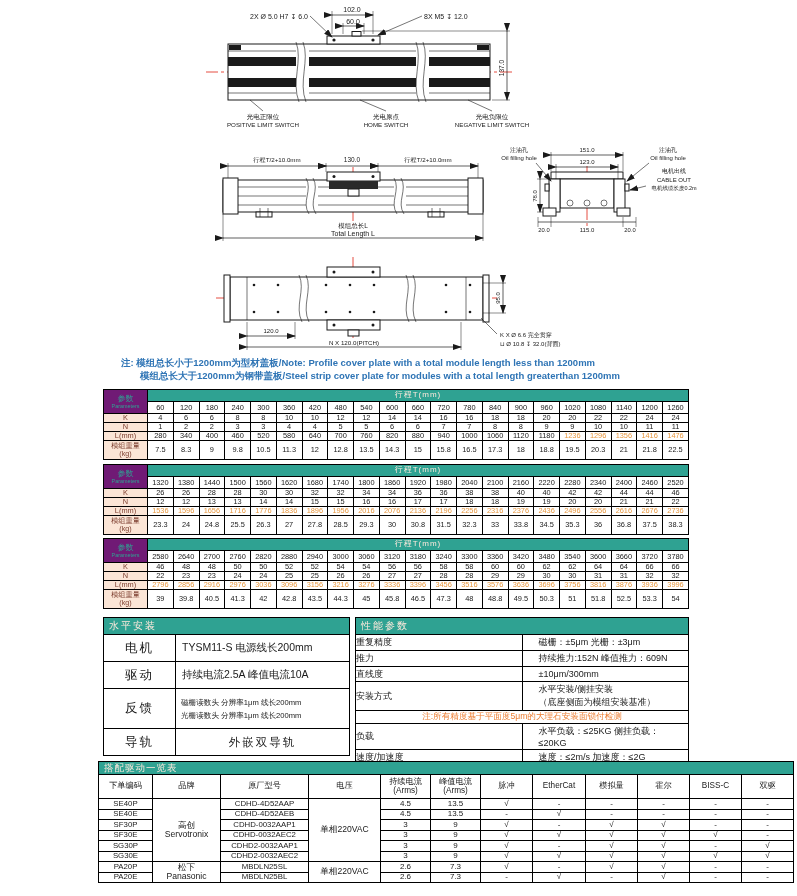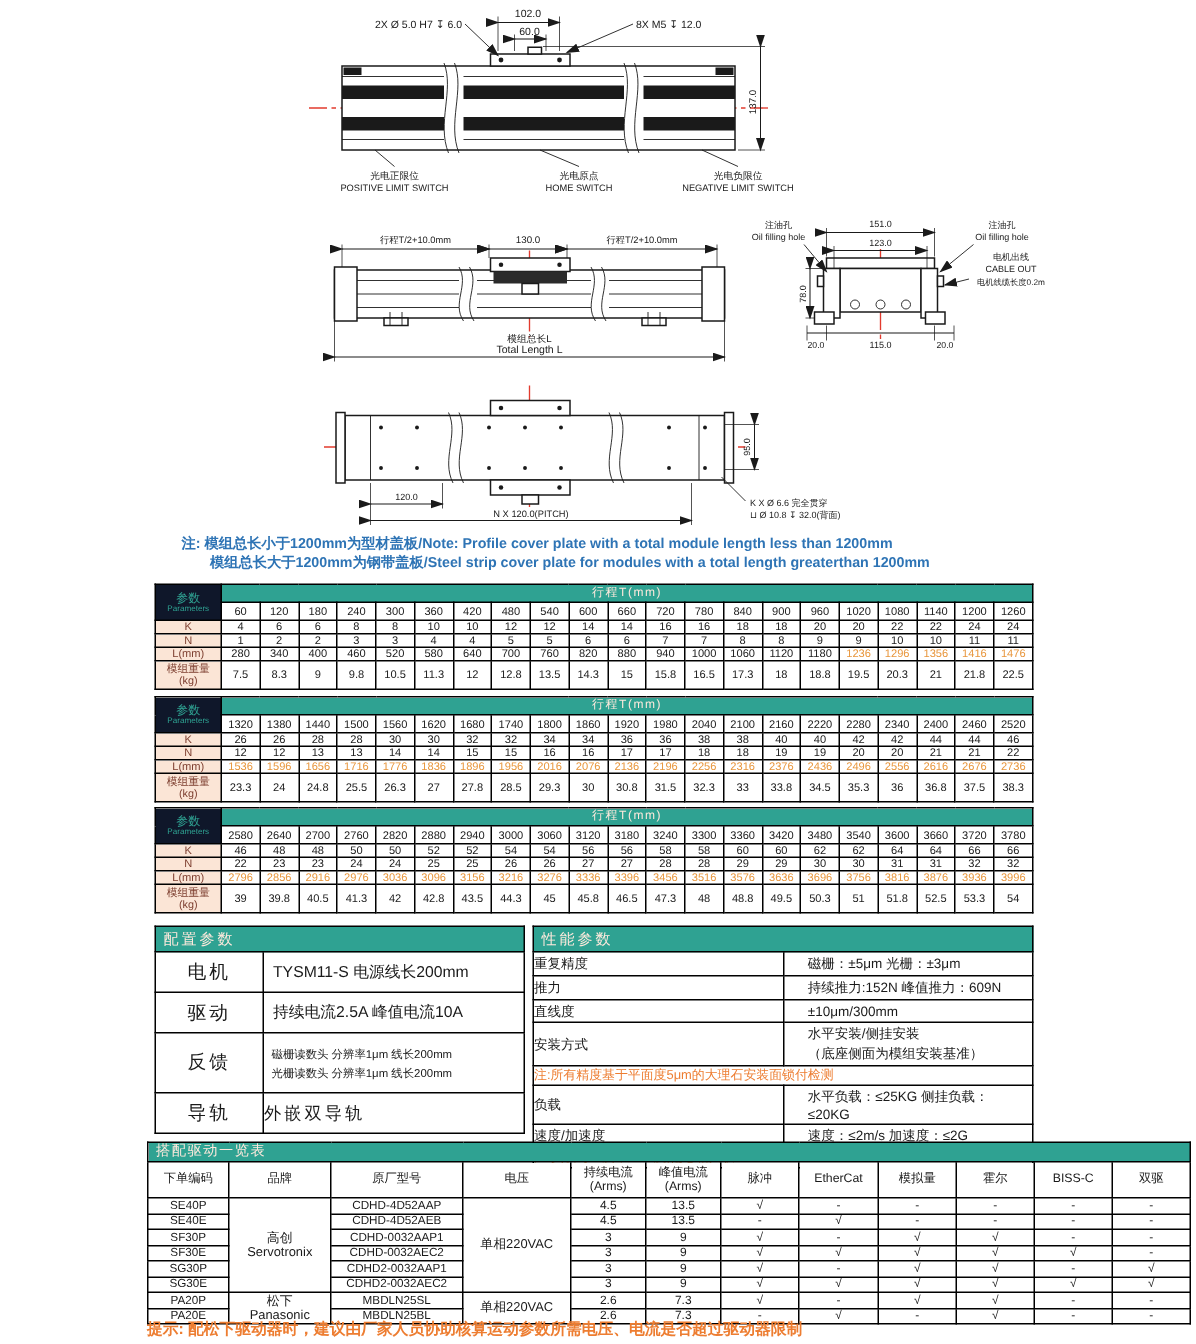--- a/index.html
+++ b/index.html
@@ -17,44 +17,44 @@
 .notes{position:absolute;left:121px;top:356px;color:#2E74B5;font-weight:bold;font-size:9.5px;line-height:13px}
 .notes .indent{padding-left:19px}
 
 table{border-collapse:collapse}
 .stroke-table{position:absolute;left:103px;width:586px;table-layout:fixed}
 .stroke-table td{border:1px solid #000;text-align:center;vertical-align:middle;padding:0;line-height:1.05;font-size:7.4px;background:#fff;overflow:hidden}
 .stroke-table td.sh{background:#2FA292;color:#FDE9DC;font-size:8px;height:12px;letter-spacing:1px}
 .stroke-table td.sv{height:12px}
 .stroke-table td.sk{height:9px}
 .stroke-table td.sw{height:19px}
-.stroke-table td.param{background:#0f172a;color:#2FA292}
+.stroke-table td.param{background:#701a75;color:#2FA292}
 .pc-cn{font-size:8px;line-height:9px}
 .pc-en{font-size:5.4px;line-height:6px}
 .stroke-table td.rl{background:#FBE5D6;color:#7C3D2E;font-size:7.4px}
 .stroke-table td.rl div{font-size:7.2px;line-height:8px}
 .stroke-table td.org{color:#E8963C}
 
 .cfg{position:absolute;left:103px;top:617px;width:247px}
 .cfg td{border:1px solid #000;background:#fff;vertical-align:middle}
 .cfg td.ttl{background:#2FA292;color:#FDE9DC;font-size:10px;height:14px;padding:1px 5px;text-align:left;letter-spacing:2px}
 .cfg td.lab{width:72px;text-align:center;font-size:12.5px;letter-spacing:2px}
 .cfg td.v{font-size:10.5px;padding:2px 6px}
 .cfg tr.h27 td{height:27px}
 .cfg tr.h40 td{height:40px}
 .cfg td.vsm{font-size:7.6px;padding:2px 5px;line-height:13px}
-.cfg td.vc{text-align:left;font-size:11.5px;letter-spacing:2px}
+.cfg td.vc{text-align:center;font-size:11.5px;letter-spacing:2px}
 .pre{white-space:pre-line}
 .perf{position:absolute;left:355px;top:617px;width:334px;table-layout:fixed}
 .perf td{border:1px solid #000;background:#fff;vertical-align:middle;font-size:9px}
 .perf td.ttl{background:#2FA292;color:#FDE9DC;font-size:10px;height:14px;padding:1px 5px;text-align:left;letter-spacing:2px}
 .perf td.lab{width:82px;text-align:left;font-size:9px;height:15px}
 .perf td.v{padding:1px 16px}
 .perf tr.hm td{height:27px}
-.perf td.note{color:#ED7D31;text-align:left;font-size:8.6px;height:13px}
+.perf td.note{color:#ED7D31;text-align:center;font-size:8.6px;height:13px}
 
 .drv{position:absolute;left:98px;top:761px;width:695px;table-layout:fixed}
 .drv td{border:1px solid #000;background:#fff;text-align:center;vertical-align:middle;padding:0;font-size:8px;height:10.5px;line-height:1.05;overflow:hidden}
 .drv td.ttl{background:#2FA292;color:#FDE9DC;font-size:9.5px;height:13px;text-align:left;padding:1px 5px;letter-spacing:1px}
 .drv td.dh{font-size:8.2px;height:24px}
 .drv td.brand,.drv td.volt{font-size:8.6px}
 .drv td.code,.drv td.model{font-size:7.8px}
 .tip{position:absolute;left:98px;top:879px;color:#ED7D31;font-size:10.5px;font-weight:bold}
 </style>
 </head>
@@ -693,21 +693,21 @@
           <td class="sw">52.5</td>
           <td class="sw">53.3</td>
           <td class="sw">54</td>
         </tr>
       </tbody>
     </table>
 
 <table class="cfg">
   <tbody>
   <tr>
-          <td class="ttl" colspan="2">配置参数</td>
+          <td class="ttl" colspan="2">水平安装</td>
         </tr>
   <tr class="h27">
     <td class="lab">电机</td>
     <td class="v">TYSM11-S  电源线长200mm</td>
   </tr>
   <tr class="h27">
     <td class="lab">驱动</td>
     <td class="v">持续电流2.5A  峰值电流10A</td>
   </tr>
   <tr class="h40">
@@ -896,15 +896,14 @@
           <td class="flag">-</td>
           <td class="flag">√</td>
           <td class="flag">-</td>
           <td class="flag">√</td>
           <td class="flag">-</td>
           <td class="flag">-</td>
         </tr>
       </tbody>
 </table>
 
-<div class="tip">提示: 配松下驱动器时，建议由厂家人员协助核算运动参数所需电压、电流是否超过驱动器限制</div>
 
 </div>
 
 </body></html>

